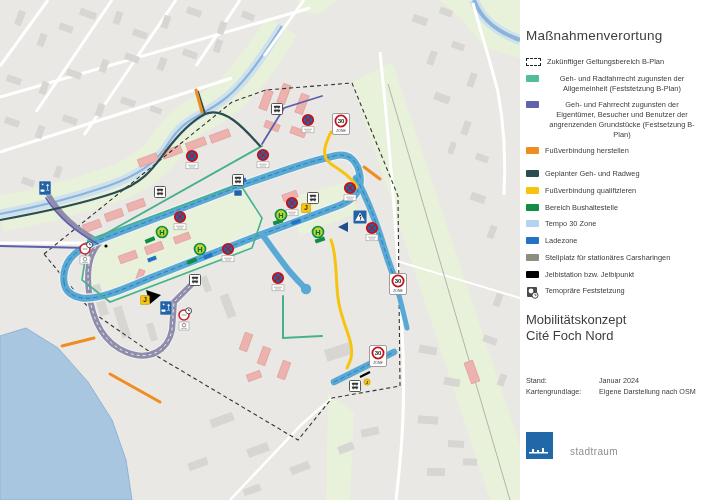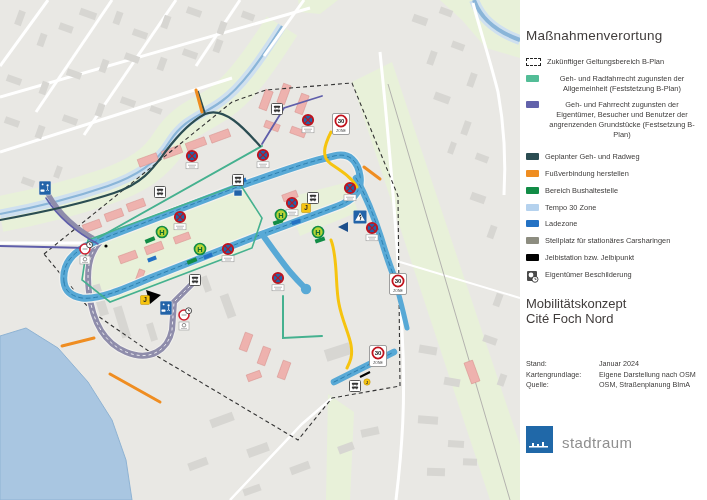--- a/index.html
+++ b/index.html
@@ -12,21 +12,21 @@
   .legend-item{display:flex;gap:6px;margin-bottom:7px;align-items:flex-start;text-align:center;}
   .legend-item.gap{margin-top:13px;}
   .swatch{width:13px;height:7px;flex:0 0 13px;margin-top:1px;border-radius:1px;}
   .swatch.dashed{background:#fff;border:1px dashed #222;height:6px;width:11px;border-radius:0;}
   .swatch.icon{height:12px;width:13px;background:none;border-radius:0;margin-top:-1px;}
   .legend-label{font-size:7.4px;line-height:1.32;color:#3d3b3a;}
   .block-title{font-size:13px;line-height:1.18;margin-top:15px;color:#403c3b;}
   .meta{margin-top:33px;font-size:7.2px;line-height:1.45;}
   .meta-row{display:grid;grid-template-columns:73px 1fr;}
   .logo-row{margin-top:35px;display:flex;align-items:flex-end;gap:9px;}
-  .logo-text{font-size:15px;color:#8f8f8f;letter-spacing:.4px;padding-bottom:2px;}
+  .logo-text{font-size:10px;color:#8f8f8f;letter-spacing:.4px;padding-bottom:2px;margin-left:8px;}
   svg text{font-family:"Liberation Sans",sans-serif;}
 </style>
 </head>
 <body>
 
 <div class="stage">
 
   <div class="map-wrap">
     <svg id="map" width="520" height="500" viewBox="0 0 520 500">
 
@@ -416,27 +416,31 @@
           <span class="legend-label">Zukünftiger Geltungsbereich B-Plan</span>
         </div>
         <div class="legend-item">
           <span class="swatch" style="background: rgb(83, 189, 151);"></span>
           <span class="legend-label">Geh- und Radfahrrecht zugunsten der Allgemeinheit (Feststetzung B-Plan)</span>
         </div>
         <div class="legend-item">
           <span class="swatch" style="background: rgb(98, 98, 171);"></span>
           <span class="legend-label">Geh- und Fahrrecht zugunsten der Eigentümer, Besucher und Benutzer der angrenzenden Grundstücke (Festsetzung B-Plan)</span>
         </div>
+        <div class="legend-item">
+          <span class="swatch" style="background: rgb(239, 141, 33);"></span>
+          <span class="legend-label">Fußverbindung herstellen</span>
+        </div>
         <div class="legend-item gap">
           <span class="swatch" style="background: rgb(43, 77, 82);"></span>
           <span class="legend-label">Geplanter Geh- und Radweg</span>
         </div>
         <div class="legend-item">
-          <span class="swatch" style="background: rgb(239, 141, 33);"></span>
-          <span class="legend-label">Fußverbindung herstellen</span>
+          <span class="swatch" style="background: rgb(246, 196, 15);"></span>
+          <span class="legend-label">Fußverbindung qualifizieren</span>
         </div>
         <div class="legend-item">
           <span class="swatch" style="background: rgb(18, 140, 70);"></span>
           <span class="legend-label">Bereich Bushaltestelle</span>
         </div>
         <div class="legend-item">
           <span class="swatch" style="background: rgb(181, 210, 238);"></span>
           <span class="legend-label">Tempo 30 Zone</span>
         </div>
         <div class="legend-item">
@@ -451,41 +455,37 @@
           <span class="swatch" style="background: rgb(0, 0, 0);"></span>
           <span class="legend-label">Jelbistation bzw. Jelbipunkt</span>
         </div>
         <div class="legend-item">
           <span class="swatch icon"><svg width="13" height="12">
               <rect x="1" y="0" width="10" height="10" rx="1" fill="#4a4a4a"></rect>
               <circle cx="5" cy="4" r="2.4" fill="#fff"></circle>
               <circle cx="9" cy="8.3" r="3" fill="#fff" stroke="#222" stroke-width="0.8"></circle>
               <path d="M9,6.6 V8.3 H10.5" stroke="#222" stroke-width="0.7" fill="none"></path>
             </svg></span>
-          <span class="legend-label">Eigentümer Beschilderung</span>
+          <span class="legend-label">Temopräre Feststetzung</span>
         </div>
       </div>
 
     <div class="block-title">
       <div>Mobilitätskonzept</div>
       <div>Cité Foch Nord</div>
     </div>
 
     <div class="meta" id="meta-rows">
         <div class="meta-row">
           <span>Stand:</span>
           <span>Januar 2024</span>
         </div>
         <div class="meta-row">
           <span>Kartengrundlage:</span>
           <span>Eigene Darstellung nach OSM</span>
-        </div>
-        <div class="meta-row">
-          <span>Quelle:</span>
-          <span>OSM, Straßenplanung BImA</span>
         </div>
       </div>
 
     <div class="logo-row">
       <svg width="27" height="27">
         <rect x="0" y="0" width="27" height="27" fill="#2068a8"></rect>
         <path d="M 3,20 h3 v-3 h2 v3 h3 v-2 h2 v2 h3 v-4 h2 v4 h4 v1.5 h-19 Z" fill="#ffffff"></path>
       </svg>
       <span class="logo-text">stadtraum</span>
     </div>

